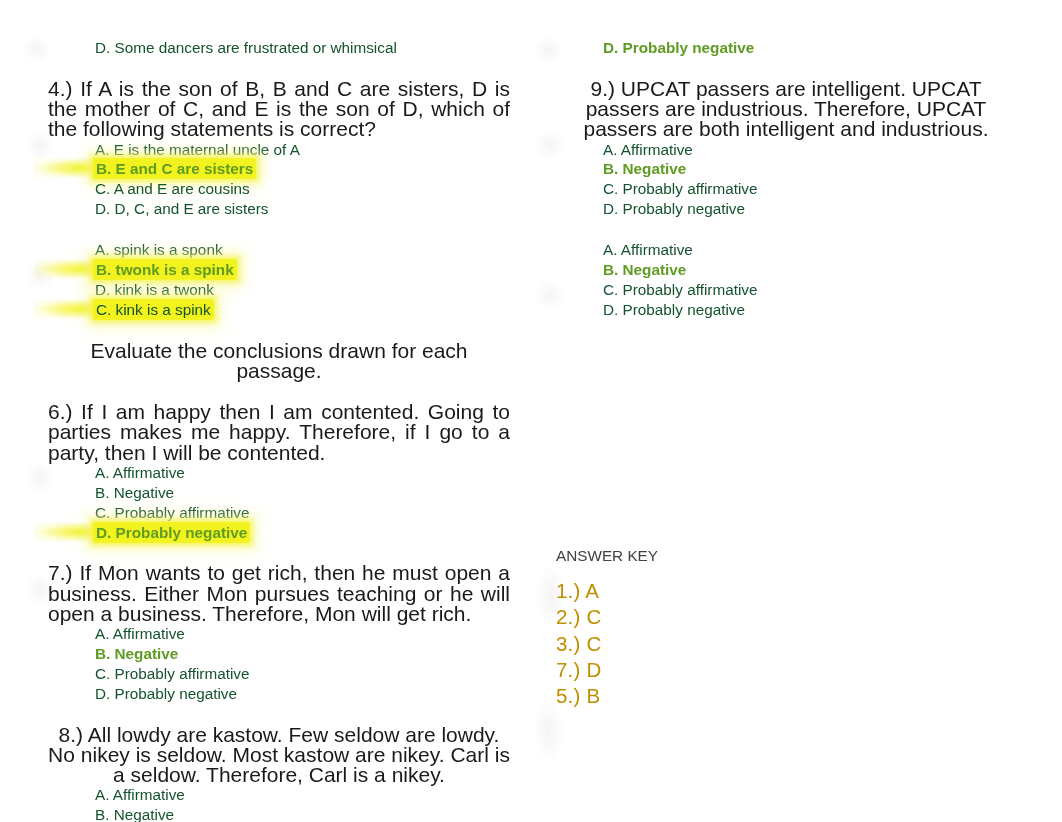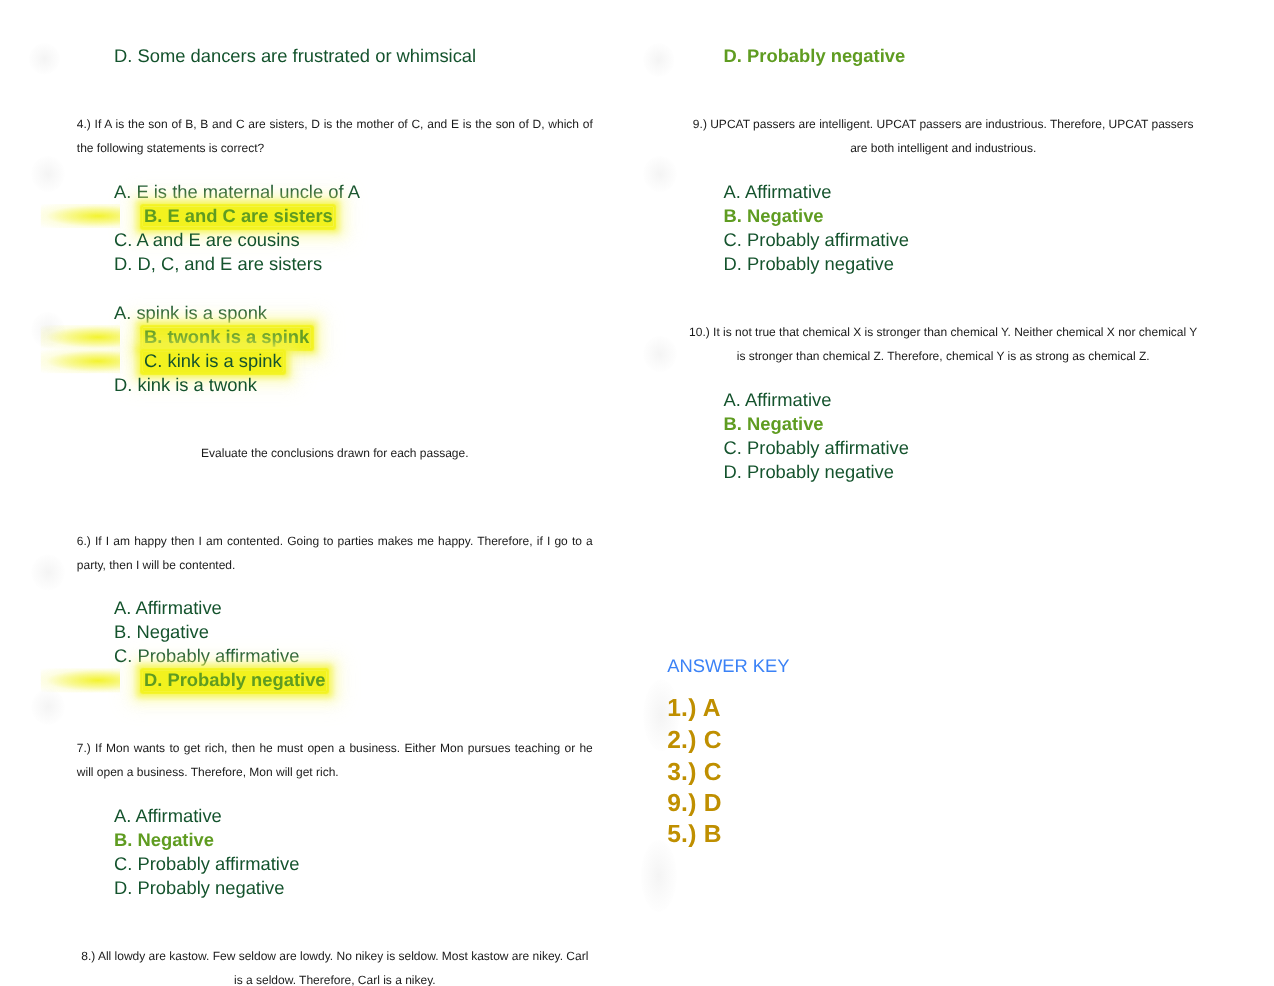--- a/index.html
+++ b/index.html
@@ -34,25 +34,25 @@
     left: 48px;
     width: 462px;
   }
   .col-right {
     left: 556px;
     width: 460px;
   }
 
   
   .stem {
-    font-size: 10px;
+    font-size: 21px;
     line-height: 20.2px;
     text-align: justify;
     text-justify: inter-word;
-    margin: 16px;
+    margin: 0;
     color: #1a1a1a;
   }
   .stem.nojustify { text-align: center; }
 
   .options {
     margin: 0;
     padding: 0;
     list-style: none;
   }
   .option {
@@ -76,21 +76,20 @@
   
   .option.hl .txt {
     background: #f2f21e;
     box-shadow:
       0 0 1px 2px rgba(242,242,30,0.95),
       0 0 4px 5px rgba(243,243,60,0.62),
       0 0 9px 9px rgba(246,246,110,0.34),
       0 0 16px 14px rgba(250,250,170,0.16);
     padding: 0 1px;
     border-radius: 1px;
-    margin-left: 24px;
   }
   
   .option.hl::before {
     content: "";
     position: absolute;
     left: -14px;
     top: -1px;
     width: 66px;
     height: 20px;
     z-index: 1;
@@ -100,32 +99,32 @@
                  rgba(248,248,140,0.26) 64%,
                  rgba(252,252,210,0.0) 100%);
     filter: blur(0.4px);
   }
   .gap-md { height: 21px; }
 
   
   .answer-key-title {
     font-size: 15.3px;
     line-height: 20px;
-    color: #3b82f6;
+    color: #404040;
     margin: 0;
   }
   .answer-key-list {
     margin: 0;
     padding: 0;
     list-style: none;
   }
   .answer-key-item {
     font-size: 20.5px;
     line-height: 26.3px;
-    font-weight: bold;
+    font-weight: normal;
     color: #bf8f00;
     letter-spacing: 0.2px;
   }
 
   
   .smudge {
     position: absolute;
     border-radius: 50%;
     background: radial-gradient(ellipse at center,
                  rgba(150,150,150,0.10) 0%,
@@ -181,25 +180,25 @@
     <div class="gap-md"></div>
 
     <div>
       <ul class="options">
         <li class="option">
           <span class="txt">A. spink is a sponk</span>
         </li>
         <li class="option correct hl">
           <span class="txt">B. twonk is a spink</span>
         </li>
+        <li class="option">
+          <span class="txt">D. kink is a twonk</span>
+        </li>
         <li class="option hl">
           <span class="txt">C. kink is a spink</span>
-        </li>
-        <li class="option">
-          <span class="txt">D. kink is a twonk</span>
         </li>
       </ul>
     </div>
 
     <div class="gap-md"></div>
 
     <p class="stem nojustify">Evaluate the conclusions drawn for each passage.</p>
 
     <div class="gap-md"></div>
 
@@ -284,21 +283,20 @@
         </li>
         <li class="option">
           <span class="txt">D. Probably negative</span>
         </li>
       </ul>
     </div>
 
     <div class="gap-md"></div>
 
     <div>
-      <p class="stem nojustify">10.) It is not true that chemical X is stronger than chemical Y. Neither chemical X nor chemical Y is stronger than chemical Z. Therefore, chemical Y is as strong as chemical Z.</p>
       <ul class="options">
         <li class="option">
           <span class="txt">A. Affirmative</span>
         </li>
         <li class="option correct">
           <span class="txt">B. Negative</span>
         </li>
         <li class="option">
           <span class="txt">C. Probably affirmative</span>
         </li>
@@ -311,18 +309,18 @@
 
   <div class="column col-right" style="top:546px;">
     <p class="answer-key-title">ANSWER KEY</p>
 
     <div style="height:12px"></div>
 
     <ul class="answer-key-list">
       <li class="answer-key-item">1.) A</li>
       <li class="answer-key-item">2.) C</li>
       <li class="answer-key-item">3.) C</li>
-      <li class="answer-key-item">9.) D</li>
+      <li class="answer-key-item">7.) D</li>
       <li class="answer-key-item">5.) B</li>
     </ul>
   </div>
 
 </div>
 
 </body></html>

